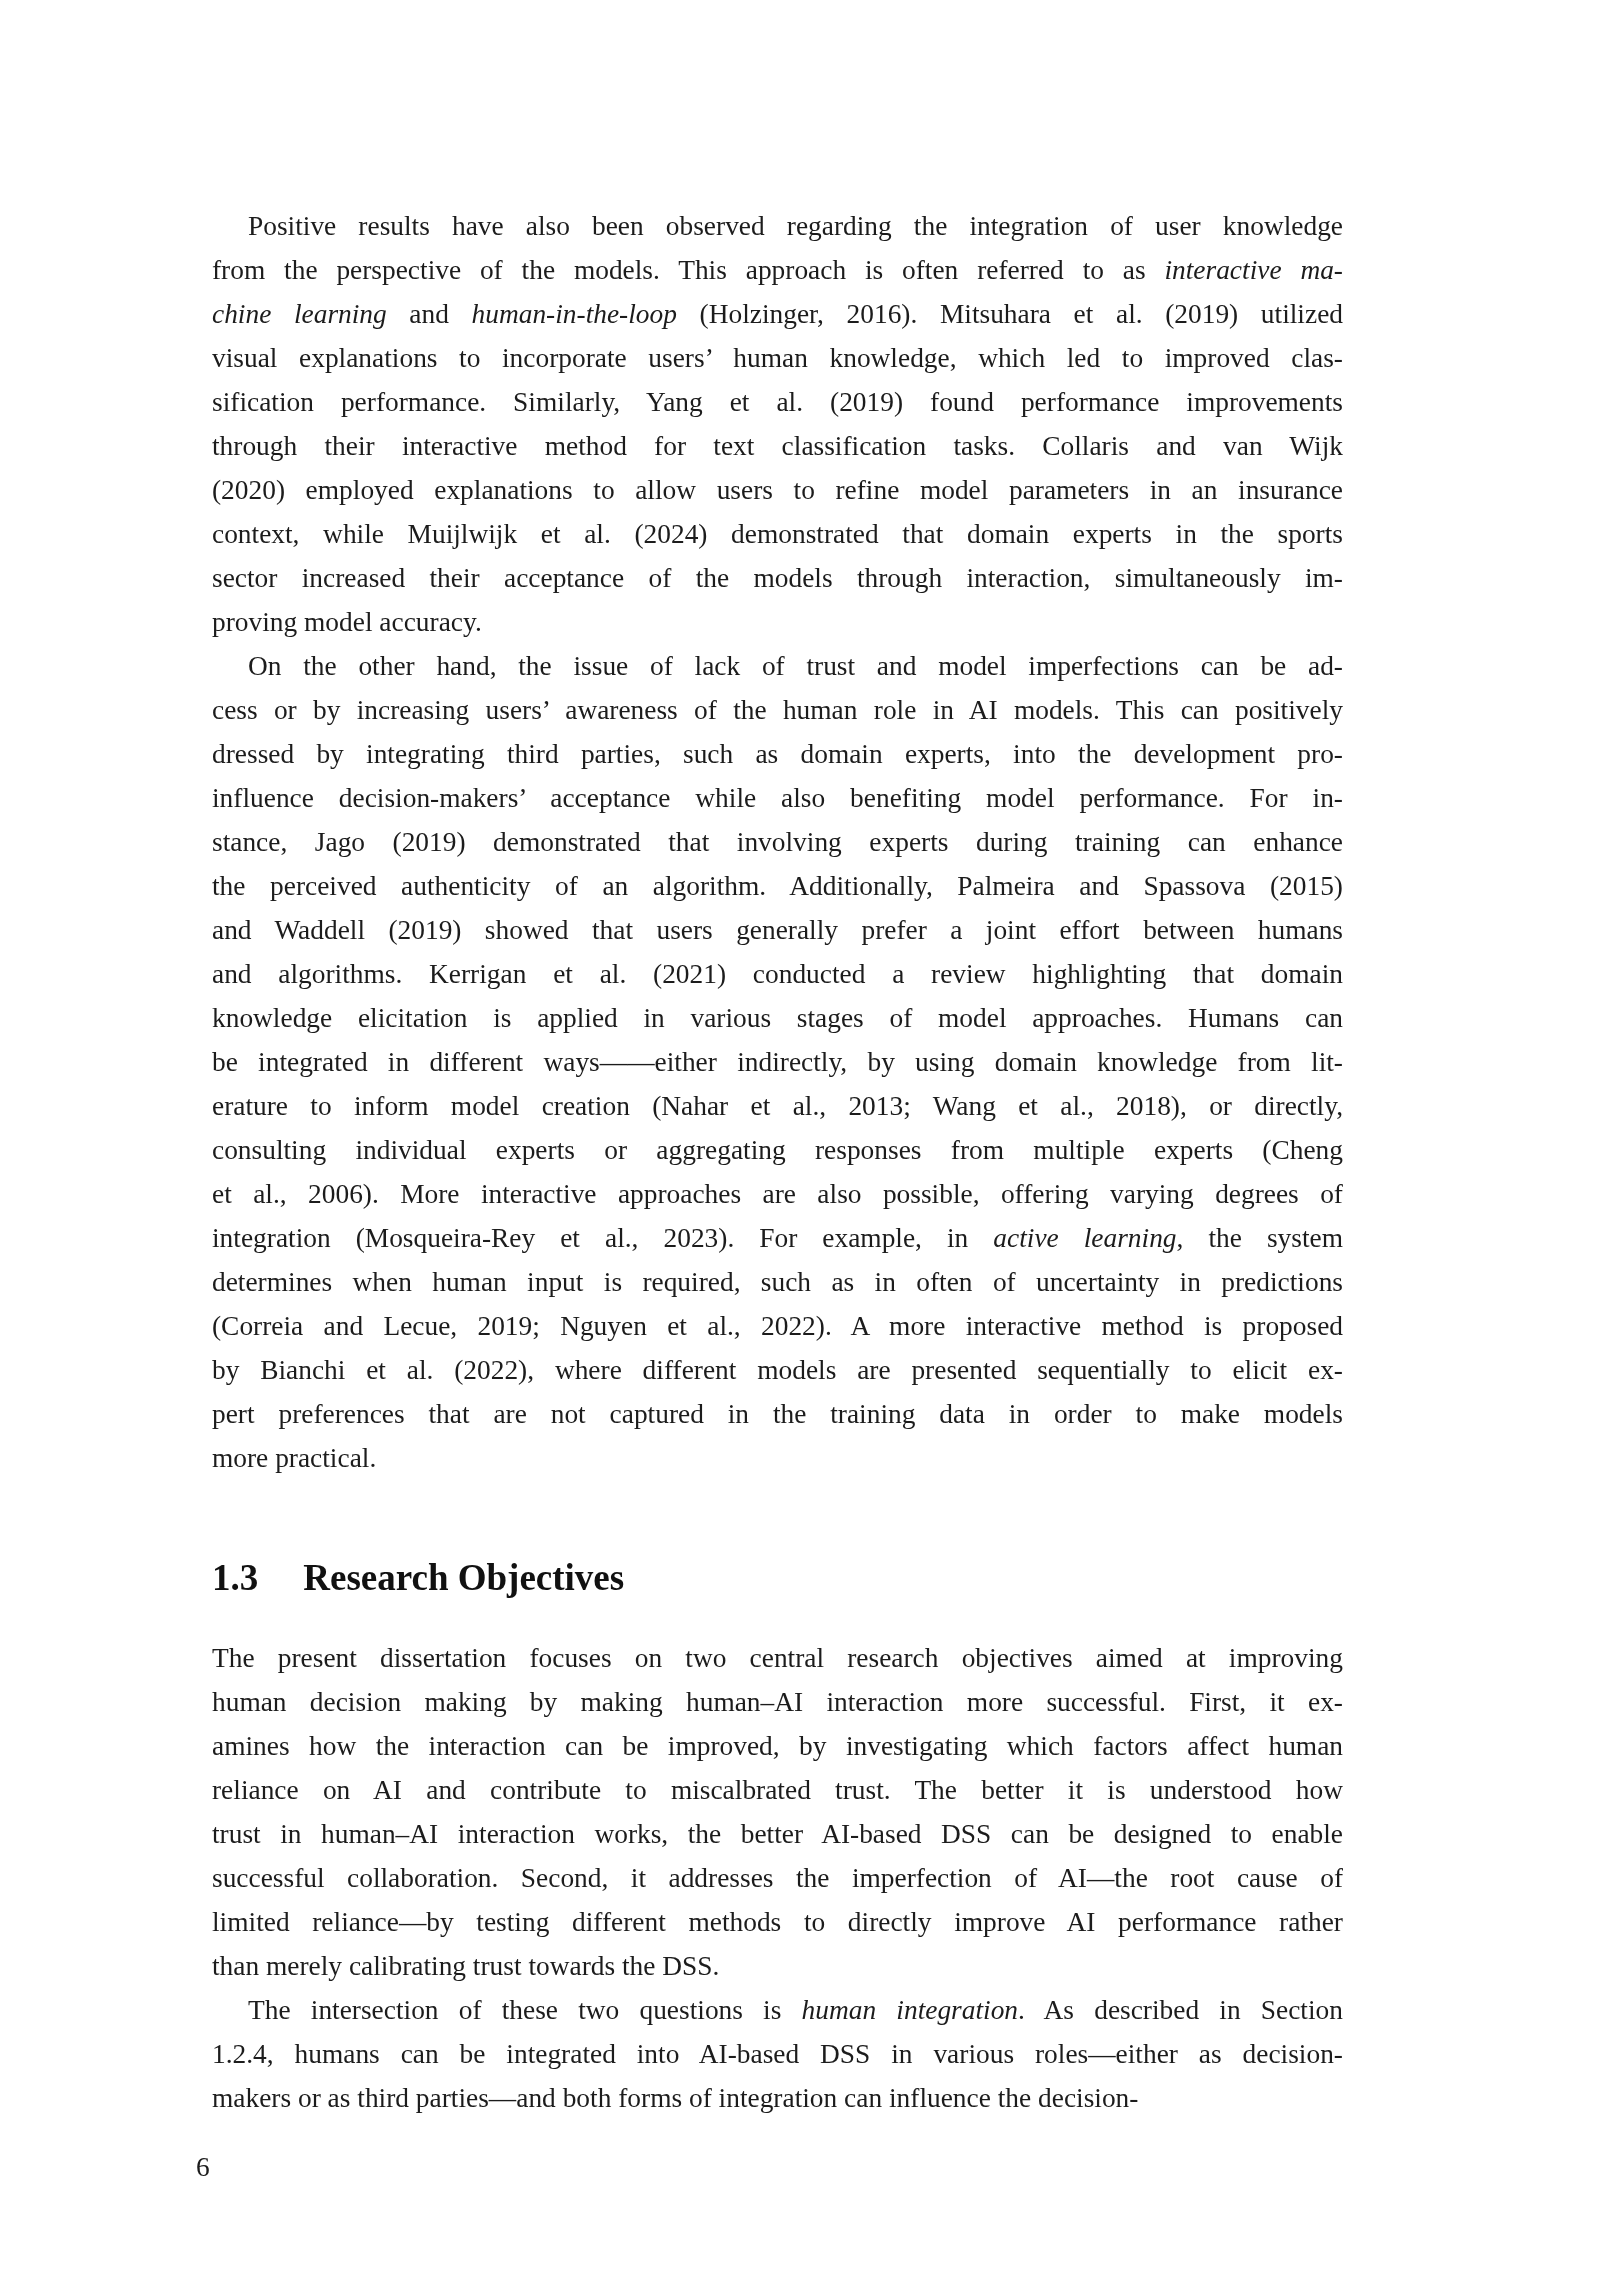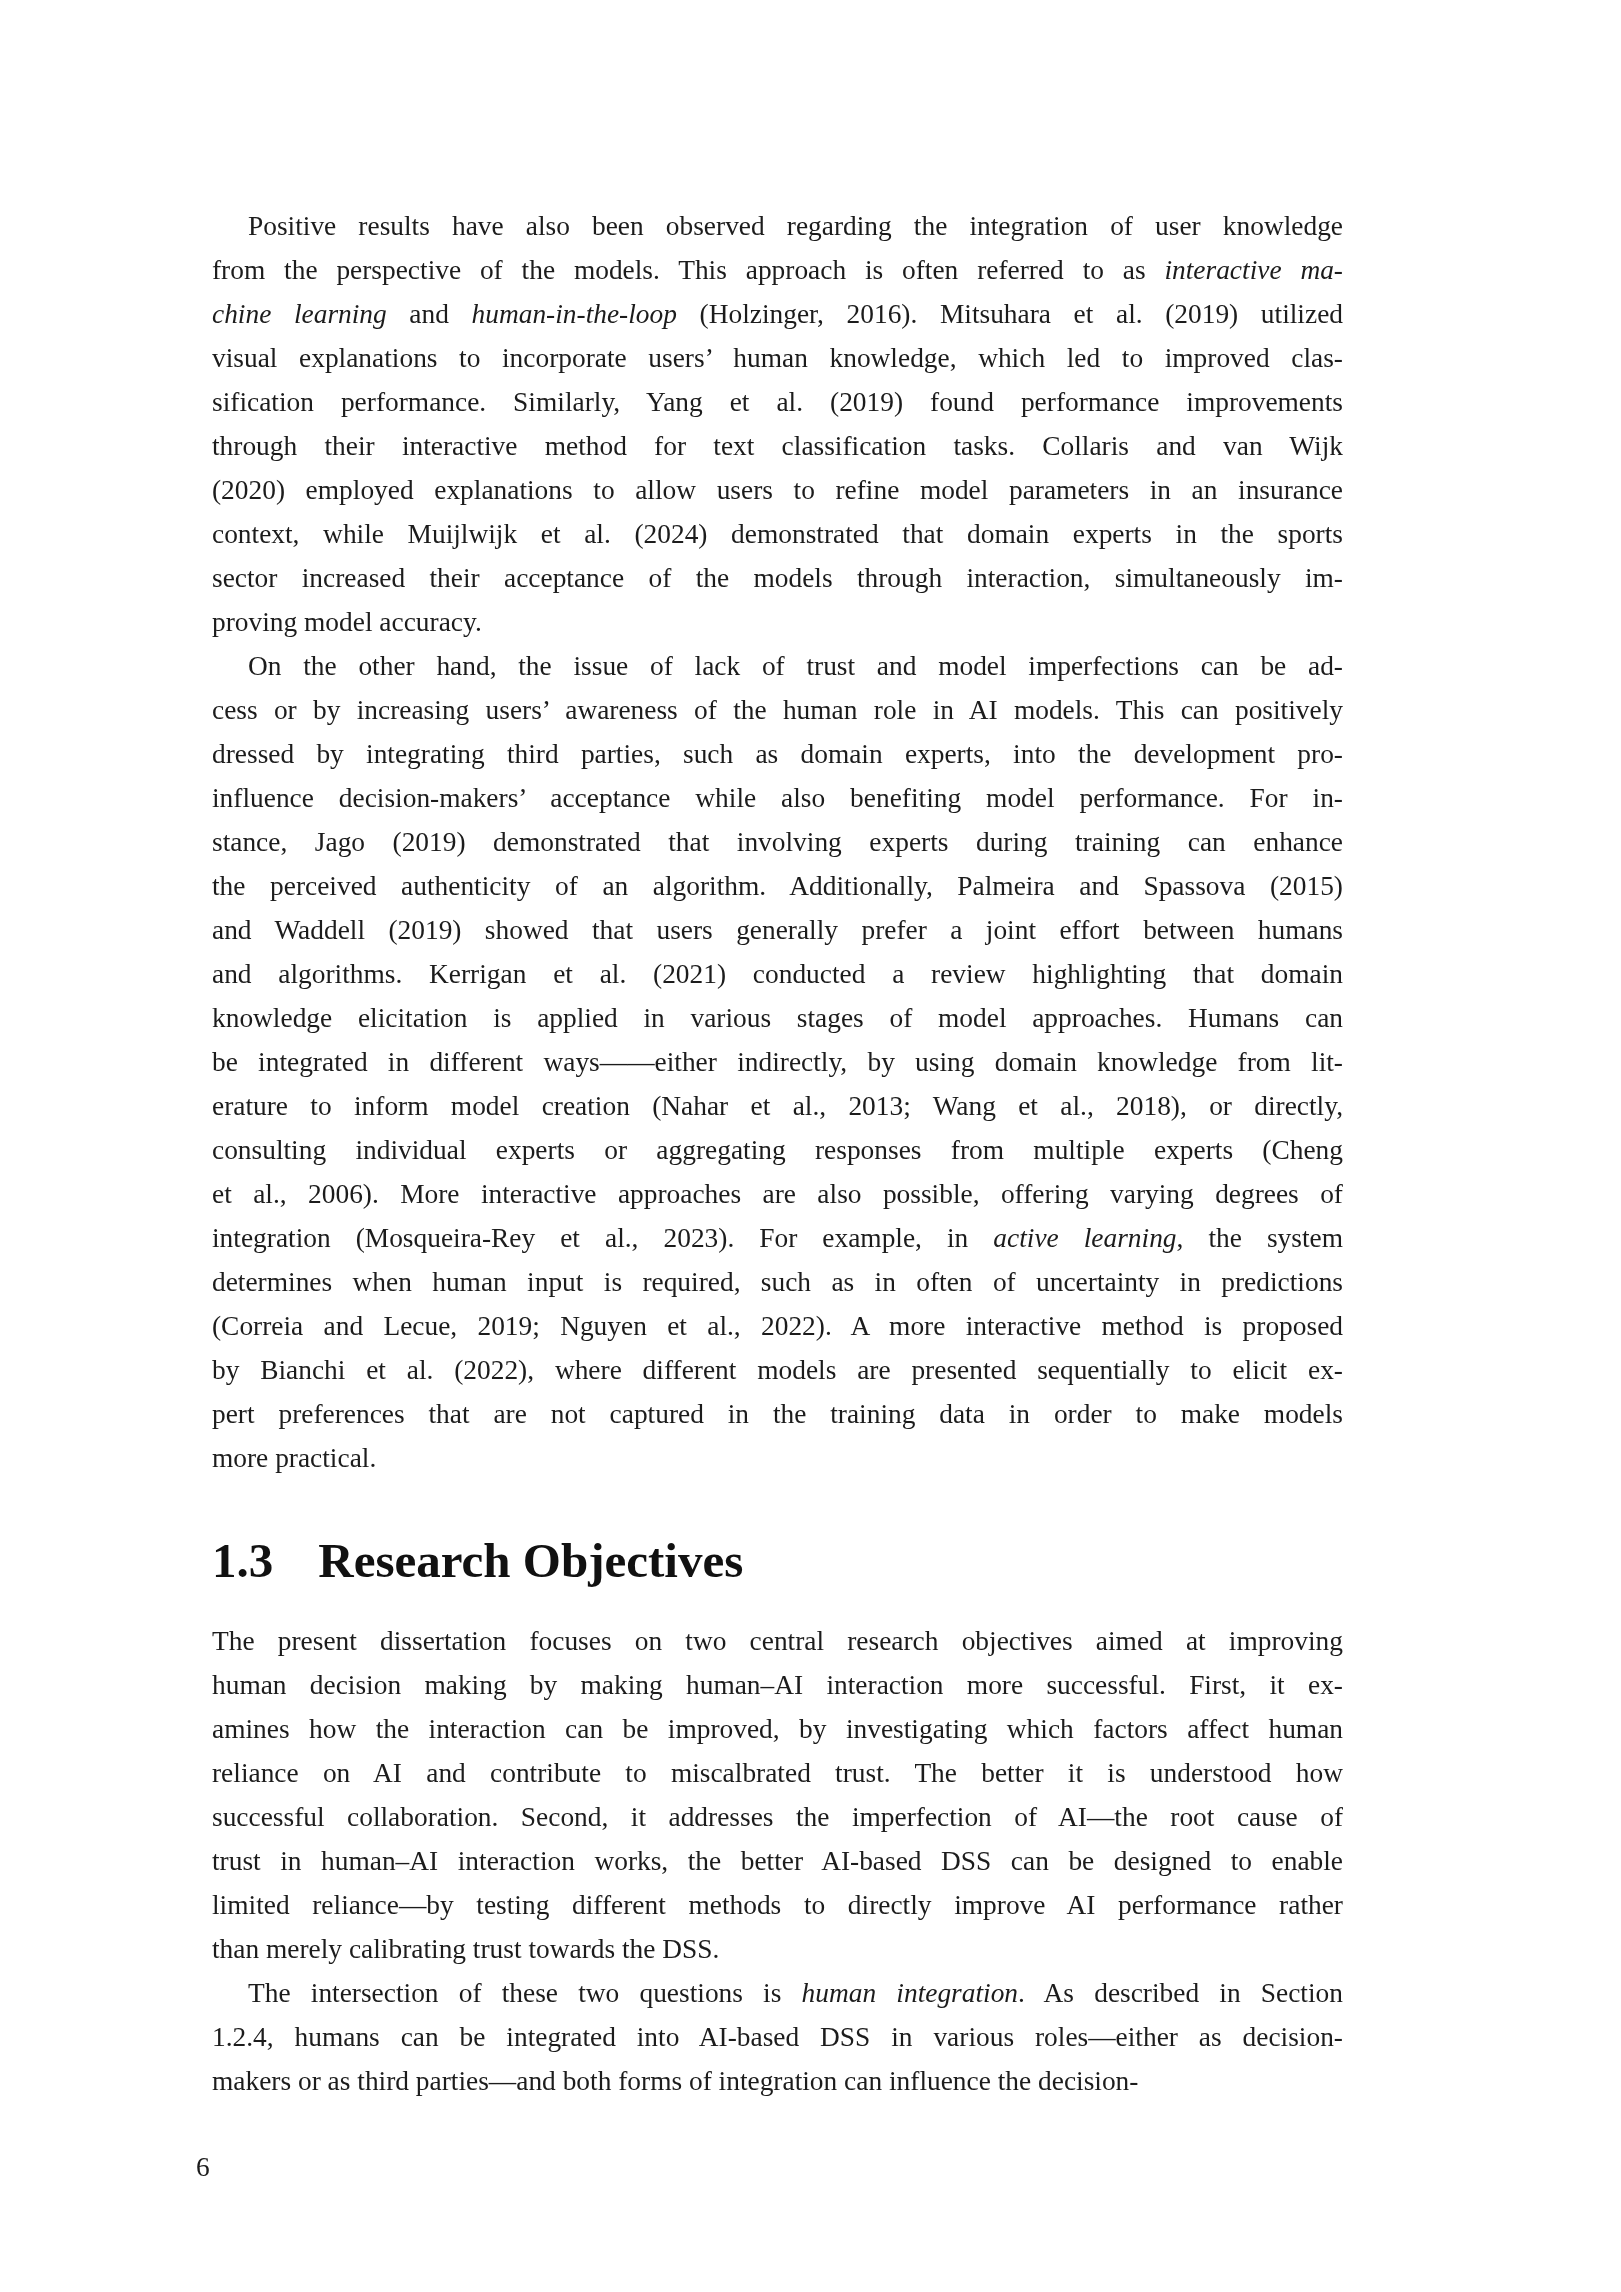--- a/index.html
+++ b/index.html
@@ -32,22 +32,22 @@
     line-height: 44px;
     height: 44px;
     overflow: hidden;
     text-align: justify;
     text-align-last: justify;
     white-space: normal;
   }
   .line.para-end { text-align-last: left; }
   .line.indent { text-indent: 36px; }
   .section-heading {
-    margin: 51px 0 29px 0;
-    font-size: 49px;
+    margin: 68px 0 29px 0;
+    font-size: 37px;
     line-height: 59px;
     font-weight: bold;
     color: #111111;
     letter-spacing: 0px;
   }
   .sec-num { margin-right: 45px; }
   .page-footer {
     position: absolute;
     left: 196px;
     top: 2152px;
@@ -94,22 +94,22 @@
         <div class="line">by Bianchi et al. (2022), where different models are presented sequentially to elicit ex-</div>
         <div class="line">pert preferences that are not captured in the training data in order to make models</div>
         <div class="line para-end">more practical.</div>
       </div>
       <h2 class="section-heading"><span class="sec-num">1.3</span><span class="sec-title">Research Objectives</span></h2>
       <div class="paragraph">
         <div class="line">The present dissertation focuses on two central research objectives aimed at improving</div>
         <div class="line">human decision making by making human–AI interaction more successful. First, it ex-</div>
         <div class="line">amines how the interaction can be improved, by investigating which factors affect human</div>
         <div class="line">reliance on AI and contribute to miscalbrated trust. The better it is understood how</div>
+        <div class="line">trust in human–AI interaction works, the better AI-based DSS can be designed to enable</div>
         <div class="line">successful collaboration. Second, it addresses the imperfection of AI—the root cause of</div>
-        <div class="line">trust in human–AI interaction works, the better AI-based DSS can be designed to enable</div>
         <div class="line">limited reliance—by testing different methods to directly improve AI performance rather</div>
         <div class="line para-end">than merely calibrating trust towards the DSS.</div>
       </div>
       <div class="paragraph">
         <div class="line indent">The intersection of these two questions is <i>human integration</i>. As described in Section</div>
         <div class="line">1.2.4, humans can be integrated into AI-based DSS in various roles—either as decision-</div>
         <div class="line para-end">makers or as third parties—and both forms of integration can influence the decision-</div>
       </div>
     </main>
   <div class="page-footer">6</div>

